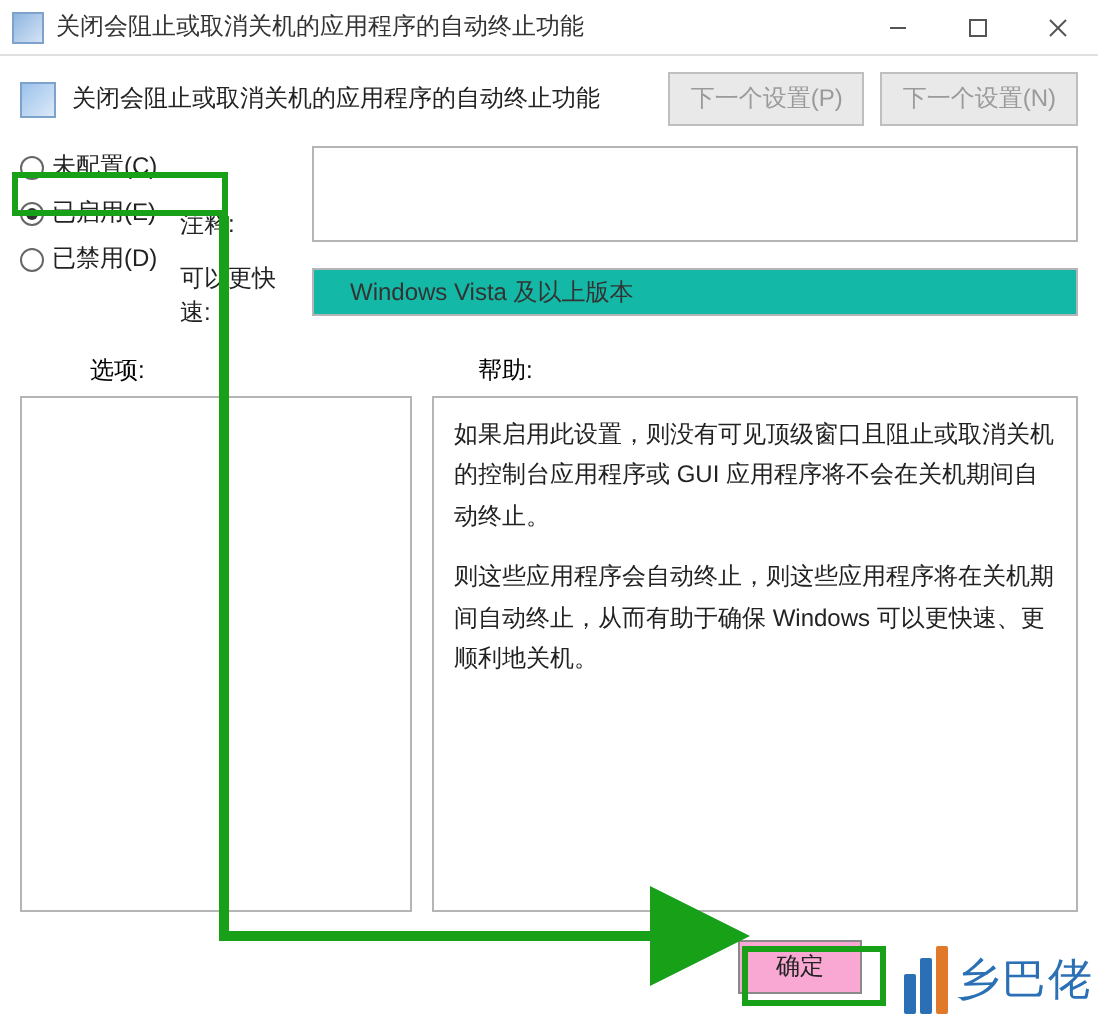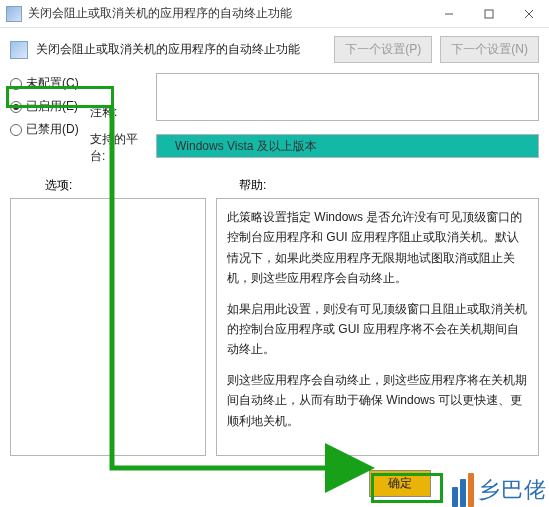--- a/index.html
+++ b/index.html
@@ -116,21 +116,21 @@
       overflow: hidden;
     }
     .panel-right p { margin-bottom: 10px; }
     .footer {
       position: absolute;
       bottom: 10px;
       right: 118px;
     }
     .ok-btn {
       border: 1px solid #8a8a8a;
-      background: #eab308;
+      background: #f9a8d4;
       padding: 4px 18px;
       font-size: 12px;
       color: #222;
     }
     
     .hl {
       position: absolute;
       border: 3px solid #18a018;
       pointer-events: none;
       z-index: 50;
@@ -212,36 +212,35 @@
       <span class="radio-outer"></span>
       <span>已禁用(D)</span>
     </label>
   </div>
   <div class="right-col">
     <div class="field-row">
       <div class="field-label">注释:</div>
       <textarea class="field-input" style=""></textarea>
     </div>
     <div class="field-row" style="align-items:center;">
-      <div class="field-label">支持的平台:</div>
+      <div class="field-label">可以更快速:</div>
       <div class="platform-input">Windows Vista 及以上版本</div>
     </div>
   </div>
 </div>
 
 <div class="mid-labels">
   <div class="lbl-left">选项:</div>
   <div class="spacer"></div>
   <div class="lbl-right">帮助:</div>
 </div>
 
 <div class="panels">
   <div class="panel-left"></div>
   <div class="panel-right">
-    <p>此策略设置指定 Windows 是否允许没有可见顶级窗口的控制台应用程序和 GUI 应用程序阻止或取消关机。默认情况下，如果此类应用程序无限期地试图取消或阻止关机，则这些应用程序会自动终止。</p>
     <p>如果启用此设置，则没有可见顶级窗口且阻止或取消关机的控制台应用程序或 GUI 应用程序将不会在关机期间自动终止。</p>
     <p>则这些应用程序会自动终止，则这些应用程序将在关机期间自动终止，从而有助于确保 Windows 可以更快速、更顺利地关机。</p>
   </div>
 </div>
 
 <div class="footer">
   <button class="ok-btn">确定</button>
 </div>
 
 <div class="hl hl1"></div>

